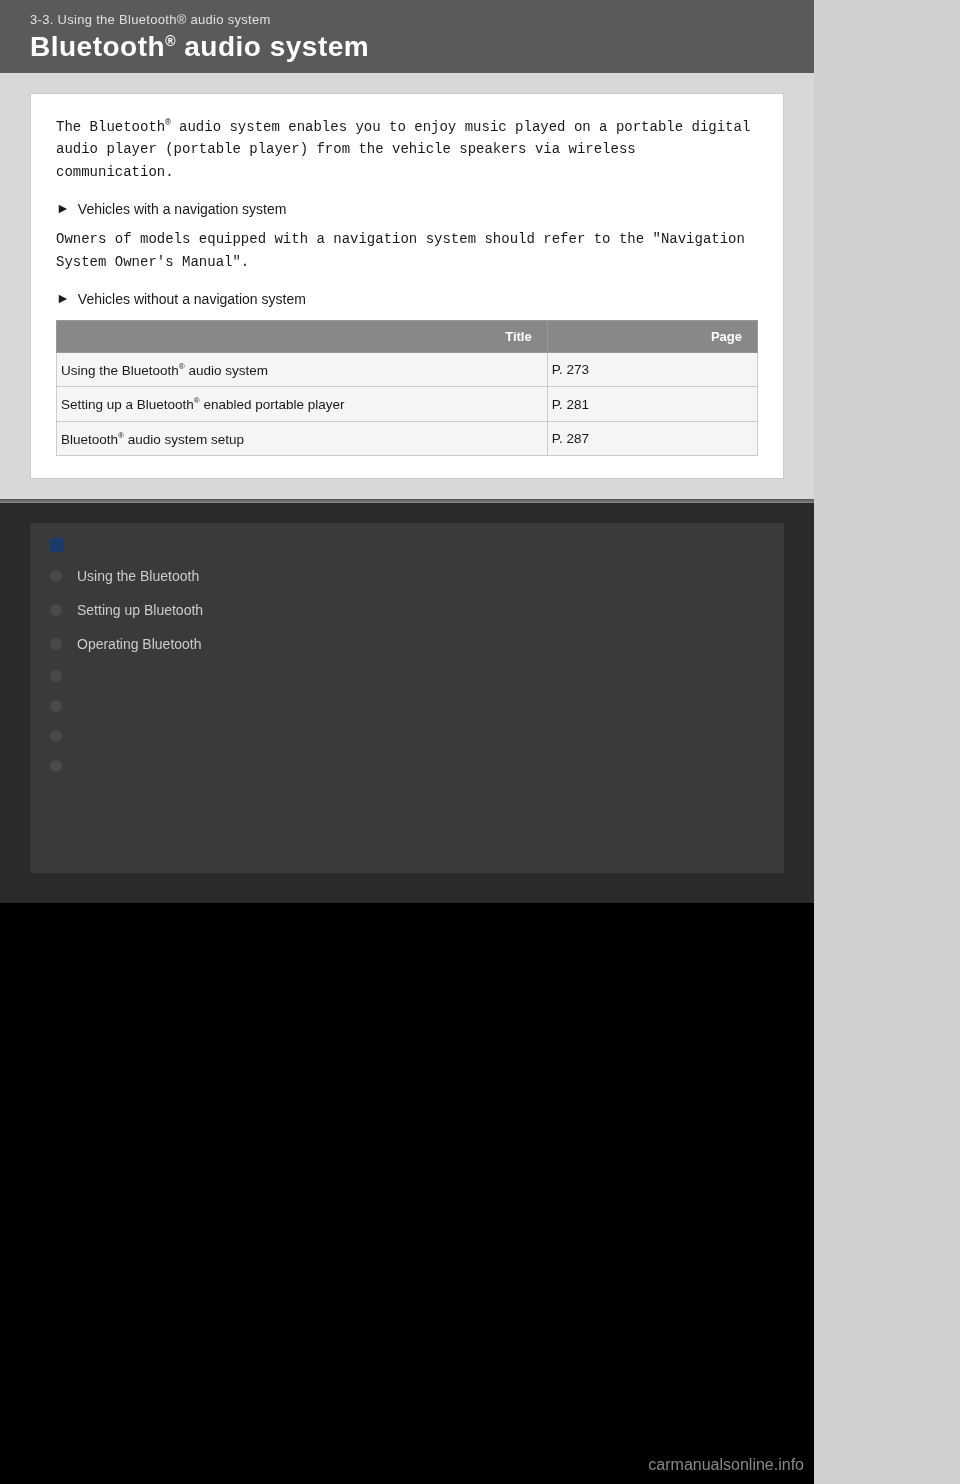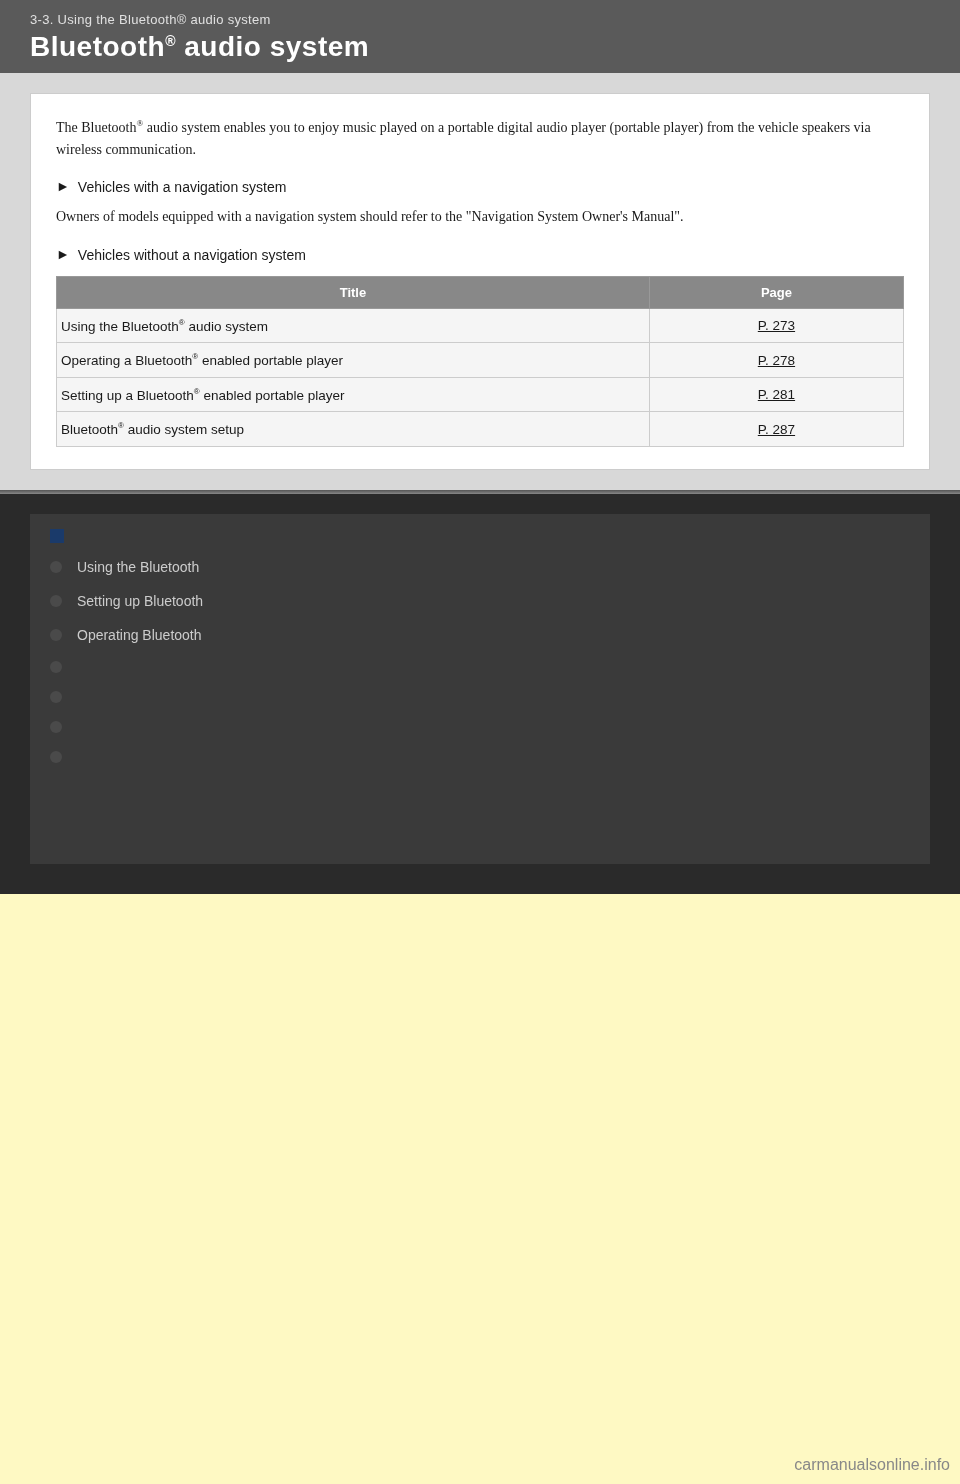--- a/index.html
+++ b/index.html
@@ -11,23 +11,23 @@
     body {
       width: 960px;
       min-height: 1484px;
       background-color: #d0d0d0;
       font-family: Arial, Helvetica, sans-serif;
       position: relative;
       overflow-x: hidden;
     }
 
     .page-wrapper {
-      width: 960px;
+      width: 814px;
       min-height: 1484px;
-      background-color: #fef9c3;
+      background-color: #000000;
       position: relative;
     }
 
     
     .header-section {
       background-color: #5a5a5a;
       padding: 12px 30px 0 30px;
     }
 
     .header-subtitle {
@@ -63,21 +63,21 @@
       border: 1px solid #cccccc;
       padding: 22px 25px;
       margin-bottom: 0;
     }
 
     .content-box p {
       font-size: 14px;
       line-height: 1.6;
       color: #1a1a1a;
       margin-bottom: 16px;
-      font-family: Liberation Serif, serif;
+      font-family: Liberation Mono, monospace;
     }
 
     .content-box p sup {
       font-size: 9px;
       vertical-align: super;
     }
 
     .content-box p.bold-text {
       font-weight: bold;
     }
@@ -117,40 +117,39 @@
       margin-top: 10px;
       border: 1px solid #999;
     }
 
     .nav-table thead tr th {
       background-color: #888888;
       color: #ffffff;
       font-size: 13px;
       font-weight: bold;
       padding: 8px 15px;
-      text-align: center;
+      text-align: right;
       border: 1px solid #999;
     }
 
     .nav-table tbody tr td {
       background-color: #f5f5f5;
       border: 1px solid #ccc;
       padding: 9px 4px;
       font-size: 13.5px;
       color: #1a1a1a;
     }
 
     .nav-table tbody tr td:first-child {
       width: 70%;
     }
 
     .nav-table tbody tr td:last-child {
-      text-align: center;
+      text-align: left;
       width: 30%;
-      text-decoration: underline;
     }
 
     .nav-table tbody tr td sup {
       font-size: 8px;
       vertical-align: super;
     }
 
     
     .section-divider {
       height: 4px;
@@ -259,24 +258,20 @@
             <th>Title</th>
             <th>Page</th>
           </tr>
         </thead>
         <tbody>
           <tr>
             <td>Using the Bluetooth<sup>®</sup> audio system</td>
             <td>P. 273</td>
           </tr>
           <tr>
-            <td>Operating a Bluetooth<sup>®</sup> enabled portable player</td>
-            <td>P. 278</td>
-          </tr>
-          <tr>
             <td>Setting up a Bluetooth<sup>®</sup> enabled portable player</td>
             <td>P. 281</td>
           </tr>
           <tr>
             <td>Bluetooth<sup>®</sup> audio system setup</td>
             <td>P. 287</td>
           </tr>
         </tbody>
       </table>
 

